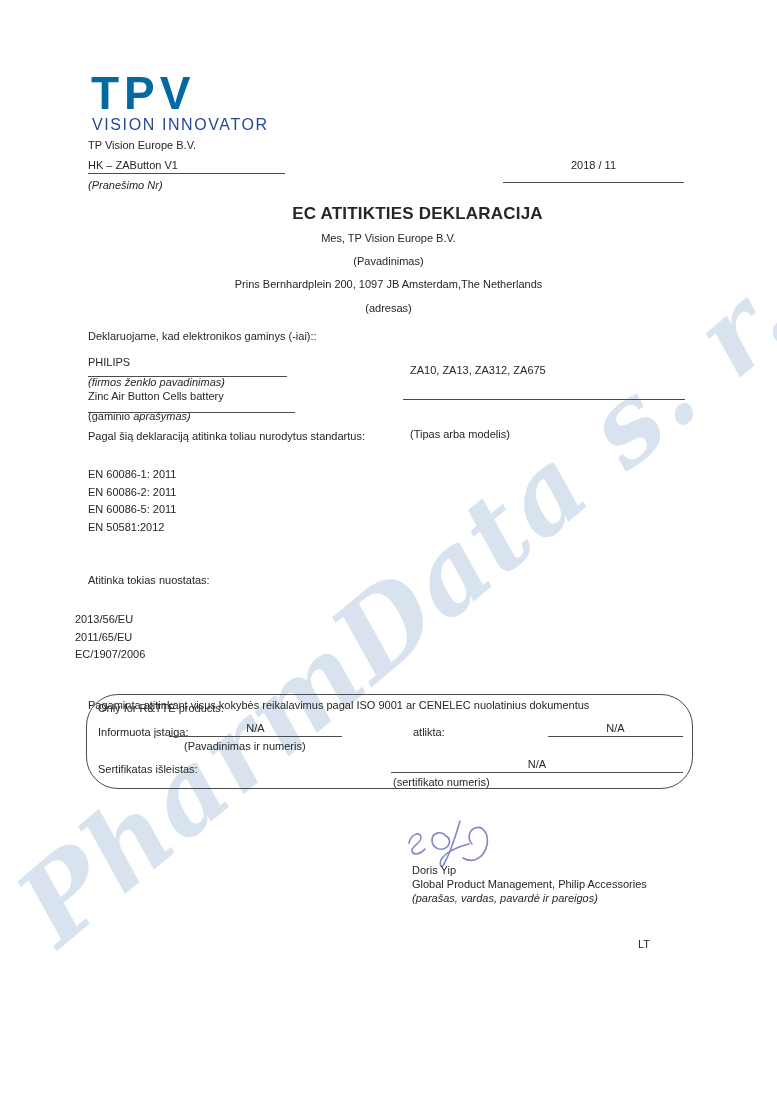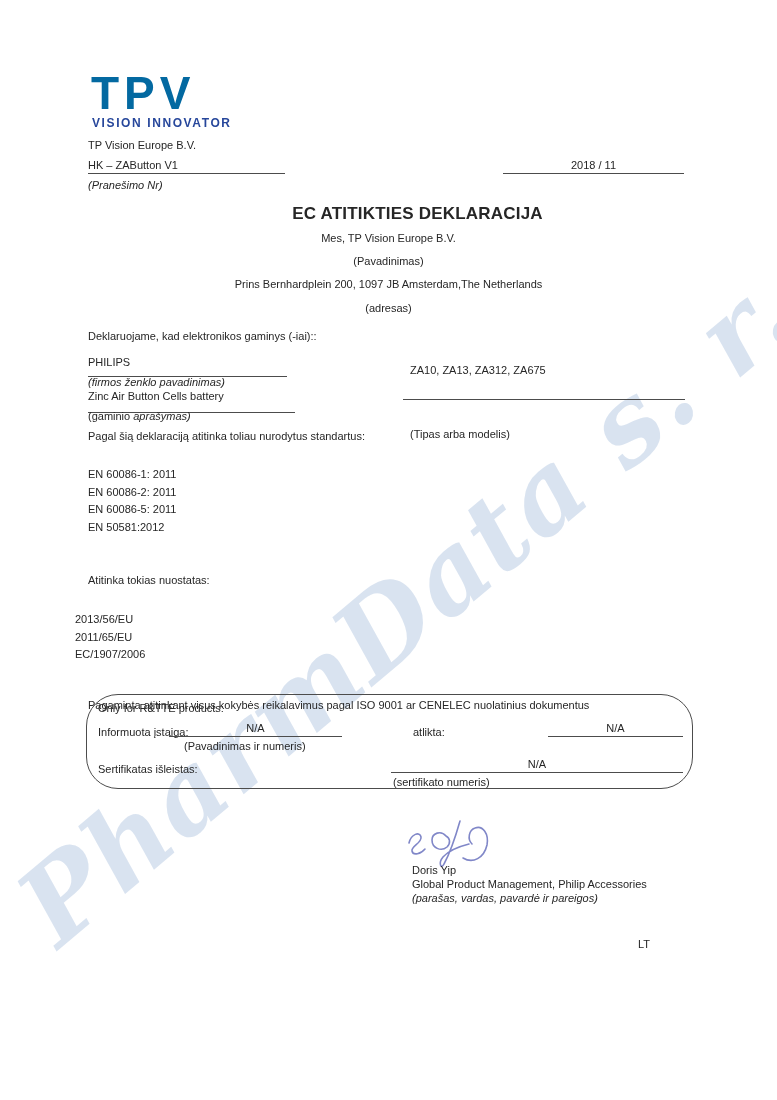--- a/index.html
+++ b/index.html
@@ -34,21 +34,21 @@
   .content{position:absolute;inset:0;z-index:1;}
   .abs{position:absolute;}
   .center{left:0;width:100%;text-align:center;}
   .it{font-style:italic;}
   .ul{border-bottom:1px solid #4c4c4c;}
   .logo-brand{
     font-weight:bold;font-size:46px;line-height:38px;
     letter-spacing:5px;
   }
   .logo-tagline{
-    font-weight:bold;font-size:12px;letter-spacing:1.6px;
+    font-weight:normal;font-size:16px;letter-spacing:1.6px;
   }
   .title{font-size:17px;font-weight:bold;letter-spacing:0.2px;}
   .field{display:inline-block;text-align:center;border-bottom:1px solid #4c4c4c;}
   .list-item{height:17.6px;}
   .box{
     border:1px solid #4c4c4c;
     background:transparent;
   }
   .sig-block div{line-height:14px;}
 </style>
@@ -60,21 +60,21 @@
   <div class="wm">PharmData s. r. o.</div>
 
   <div class="content">
 
     <div class="abs logo-brand" style="left:91px;top:74px;color:#0369a1;">TPV</div>
     <div class="abs logo-tagline" style="left:92px;top:116px;color:#27479B;">VISION INNOVATOR</div>
     <div class="abs" style="left:88px;top:139px;">TP Vision Europe B.V.</div>
 
     <div class="abs ul" style="left:88px;top:159px;width:197px;padding-bottom:2px;">HK – ZAButton V1</div>
     <div class="abs it" style="left:88px;top:179px;">(Pranešimo Nr)</div>
-    <div class="abs field" style="left:503px;top:159px;width:181px;padding-bottom:2px;">2018 / 11</div>
+    <div class="abs field" style="left:503px;top:159px;width:181px;padding-bottom:11px;">2018 / 11</div>
 
     <div class="abs center title" style="top:204px;padding-left:29px;">EC ATITIKTIES DEKLARACIJA</div>
 
     <div class="abs center" style="top:232px;">Mes, TP Vision Europe B.V.</div>
     <div class="abs center" style="top:255px;">(Pavadinimas)</div>
     <div class="abs center" style="top:278px;">Prins Bernhardplein 200, 1097 JB Amsterdam,The Netherlands</div>
     <div class="abs center" style="top:302px;">(adresas)</div>
 
     <div class="abs" style="left:88px;top:330px;">Deklaruojame, kad elektronikos gaminys (-iai)::</div>
 

